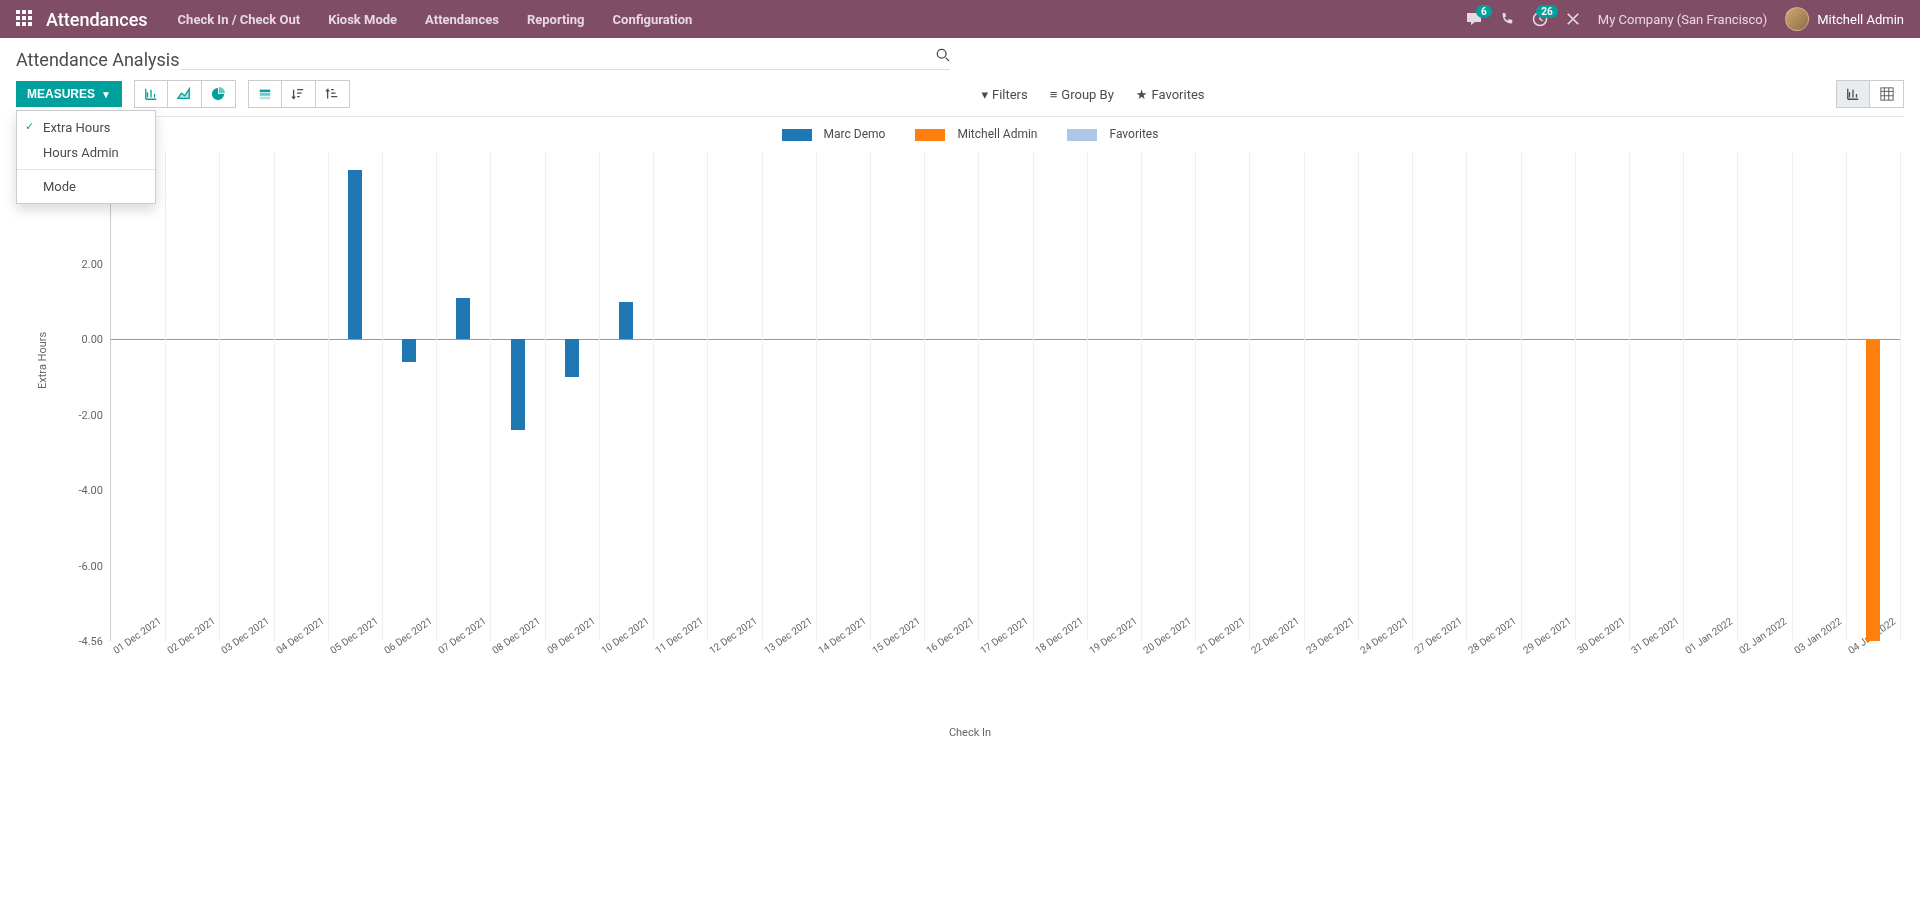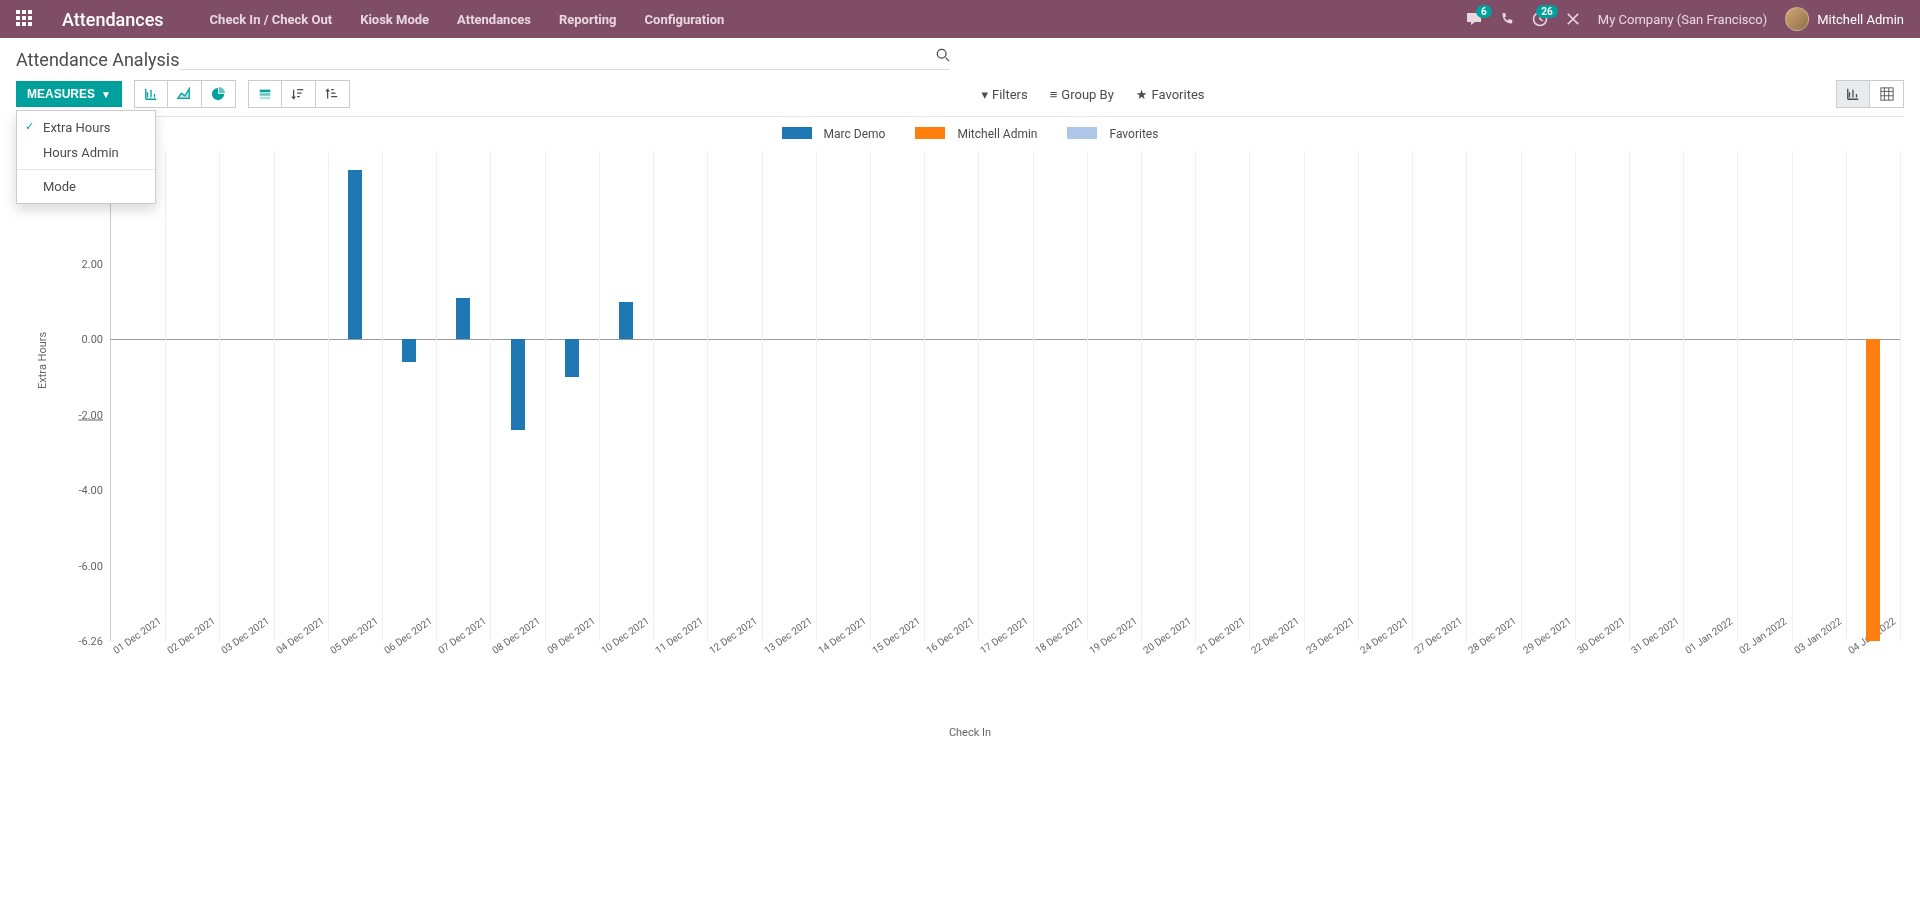--- a/index.html
+++ b/index.html
@@ -1,18 +1,18 @@
 <!DOCTYPE html>
 <html><head>
 <meta charset="utf-8">
 <style>
 * { box-sizing: border-box; margin: 0; padding: 0; }
 body { font-family: -apple-system, BlinkMacSystemFont, "Segoe UI", Roboto, Helvetica, Arial, sans-serif; font-size: 13px; color: #333; background: #fff; overflow: hidden; }
 
-.navbar { background: #7f4d66; color: #fff; height: 38px; display: flex; align-items: center; padding: 0 16px; gap: 16px; }
+.navbar { background: #7f4d66; color: #fff; height: 38px; display: flex; align-items: center; padding: 0 16px; }
 .navbar .apps-icon { width: 18px; height: 18px; margin-right: 12px; cursor: pointer; }
 .navbar .app-title { font-size: 18px; font-weight: 500; margin-right: 30px; }
 .navbar .nav-menu { display: flex; gap: 28px; flex: 1; font-weight: bold; }
 .navbar .nav-menu a { color: #e8d9e0; text-decoration: none; font-size: 13px; cursor: pointer; }
 .navbar .nav-right { display: flex; align-items: center; gap: 18px; }
 .navbar .icon-item { position: relative; cursor: pointer; display: flex; align-items: center; }
 .navbar .badge { background: #00a09d; color: #fff; border-radius: 8px; font-size: 10px; padding: 1px 5px; position: absolute; top: -6px; right: -10px; font-weight: bold; }
 .navbar .company { color: #e8d9e0; font-size: 13px; cursor: pointer; }
 .navbar .user { display: flex; align-items: center; gap: 8px; cursor: pointer; }
 .navbar .avatar { width: 24px; height: 24px; border-radius: 50%; background: linear-gradient(135deg,#d4a574,#8b6f47); border:1px solid rgba(255,255,255,0.3); }
@@ -40,21 +40,21 @@
 .cp-middle { display: flex; gap: 22px; }
 .filter-btn { cursor: pointer; color: #4c4c4c; font-size: 13px; display: flex; align-items: center; gap: 4px; }
 
 .cp-right { display: flex; }
 .view-btn { border: 1px solid #ccc; background: #fff; padding: 5px 9px; cursor: pointer; min-width: 34px; height: 28px; display:flex; align-items:center; justify-content:center; }
 .view-btn.active { background: #e9ecef; }
 .view-btn + .view-btn { border-left: none; }
 
 .chart-container { position: relative; padding: 10px 20px 60px 40px; height: 620px; }
 .legend { display: flex; justify-content: center; gap: 30px; margin-bottom: 10px; font-size: 12px; color: #4c4c4c; }
-.legend-item { display: flex; align-items: flex-start; gap: 12px; cursor: pointer; }
+.legend-item { display: flex; align-items: flex-end; gap: 12px; cursor: pointer; }
 .legend-swatch { width: 30px; height: 12px; }
 
 .chart-area { position: relative; height: 520px; margin-left: 30px; }
 .y-label { position: absolute; left: -28px; top: 50%; transform: rotate(-90deg) translateX(50%); transform-origin: left center; font-size: 11px; color: #666; white-space: nowrap; }
 .x-label { text-align: center; font-size: 11px; color: #666; margin-top: 55px; }
 
 .plot { position: absolute; left: 40px; right: 0; top: 0; bottom: 30px; border-left: 1px solid #ccc; }
 .zero-line { position: absolute; left: 0; right: 0; height: 1px; background: #999; }
 .grid-v { position: absolute; top: 0; bottom: 0; width: 1px; background: #eee; }
 .y-tick { position: absolute; right: 100%; padding-right: 8px; font-size: 11px; color: #666; transform: translateY(-50%); }
@@ -222,24 +222,24 @@
       </div>
       <div class="legend-item">
         <div class="legend-swatch" style="background: rgb(174, 199, 232);"></div>
         <span>Favorites</span>
       </div>
     </div>
   <div class="chart-area">
     <div class="y-label">Extra Hours</div>
     <div class="plot" id="plot">
         <div class="zero-line" style="top: 38.4615%;"></div>
-        <div class="y-tick" style="top: 100%;">-6.26</div>
+        <div class="y-tick" style="top: 100%;">-4.56</div>
         <div class="y-tick" style="top: 84.6154%;">-6.00</div>
         <div class="y-tick" style="top: 69.2308%;">-4.00</div>
-        <div class="y-tick" style="top: 53.8462%; text-decoration: underline;">-2.00</div>
+        <div class="y-tick" style="top: 53.8462%;">-2.00</div>
         <div class="y-tick" style="top: 38.4615%;">0.00</div>
         <div class="y-tick" style="top: 23.0769%;">2.00</div>
         <div class="y-tick" style="top: 7.69231%;">4.00</div>
         <div class="grid-v" style="left: 3.0303%;"></div>
         <div class="x-tick" style="left: 0%;">01 Dec 2021</div>
         <div class="grid-v" style="left: 6.06061%;"></div>
         <div class="x-tick" style="left: 3.0303%;">02 Dec 2021</div>
         <div class="grid-v" style="left: 9.09091%;"></div>
         <div class="x-tick" style="left: 6.06061%;">03 Dec 2021</div>
         <div class="grid-v" style="left: 12.1212%;"></div>

